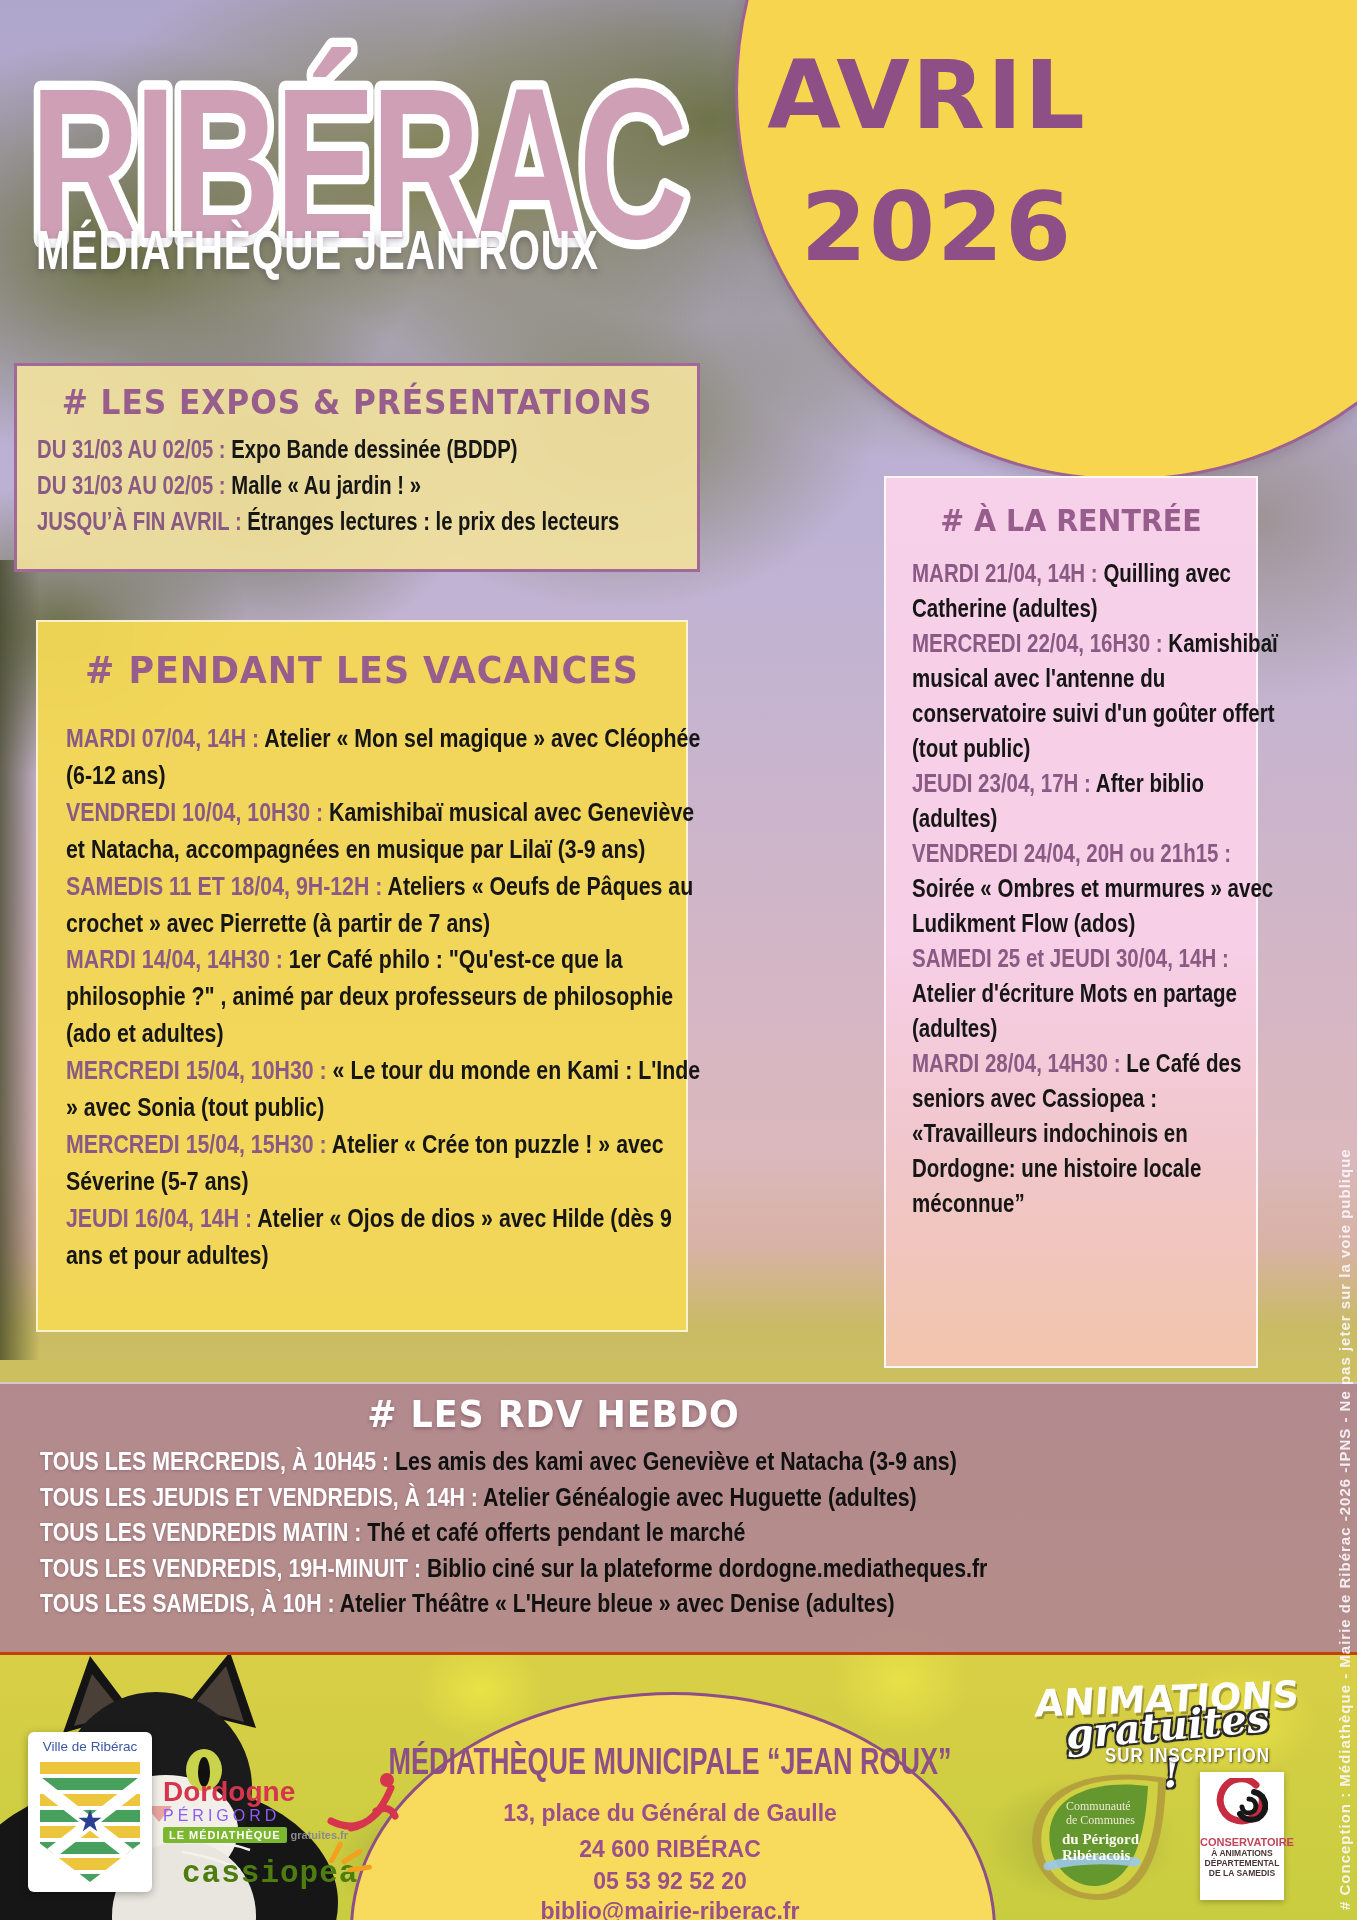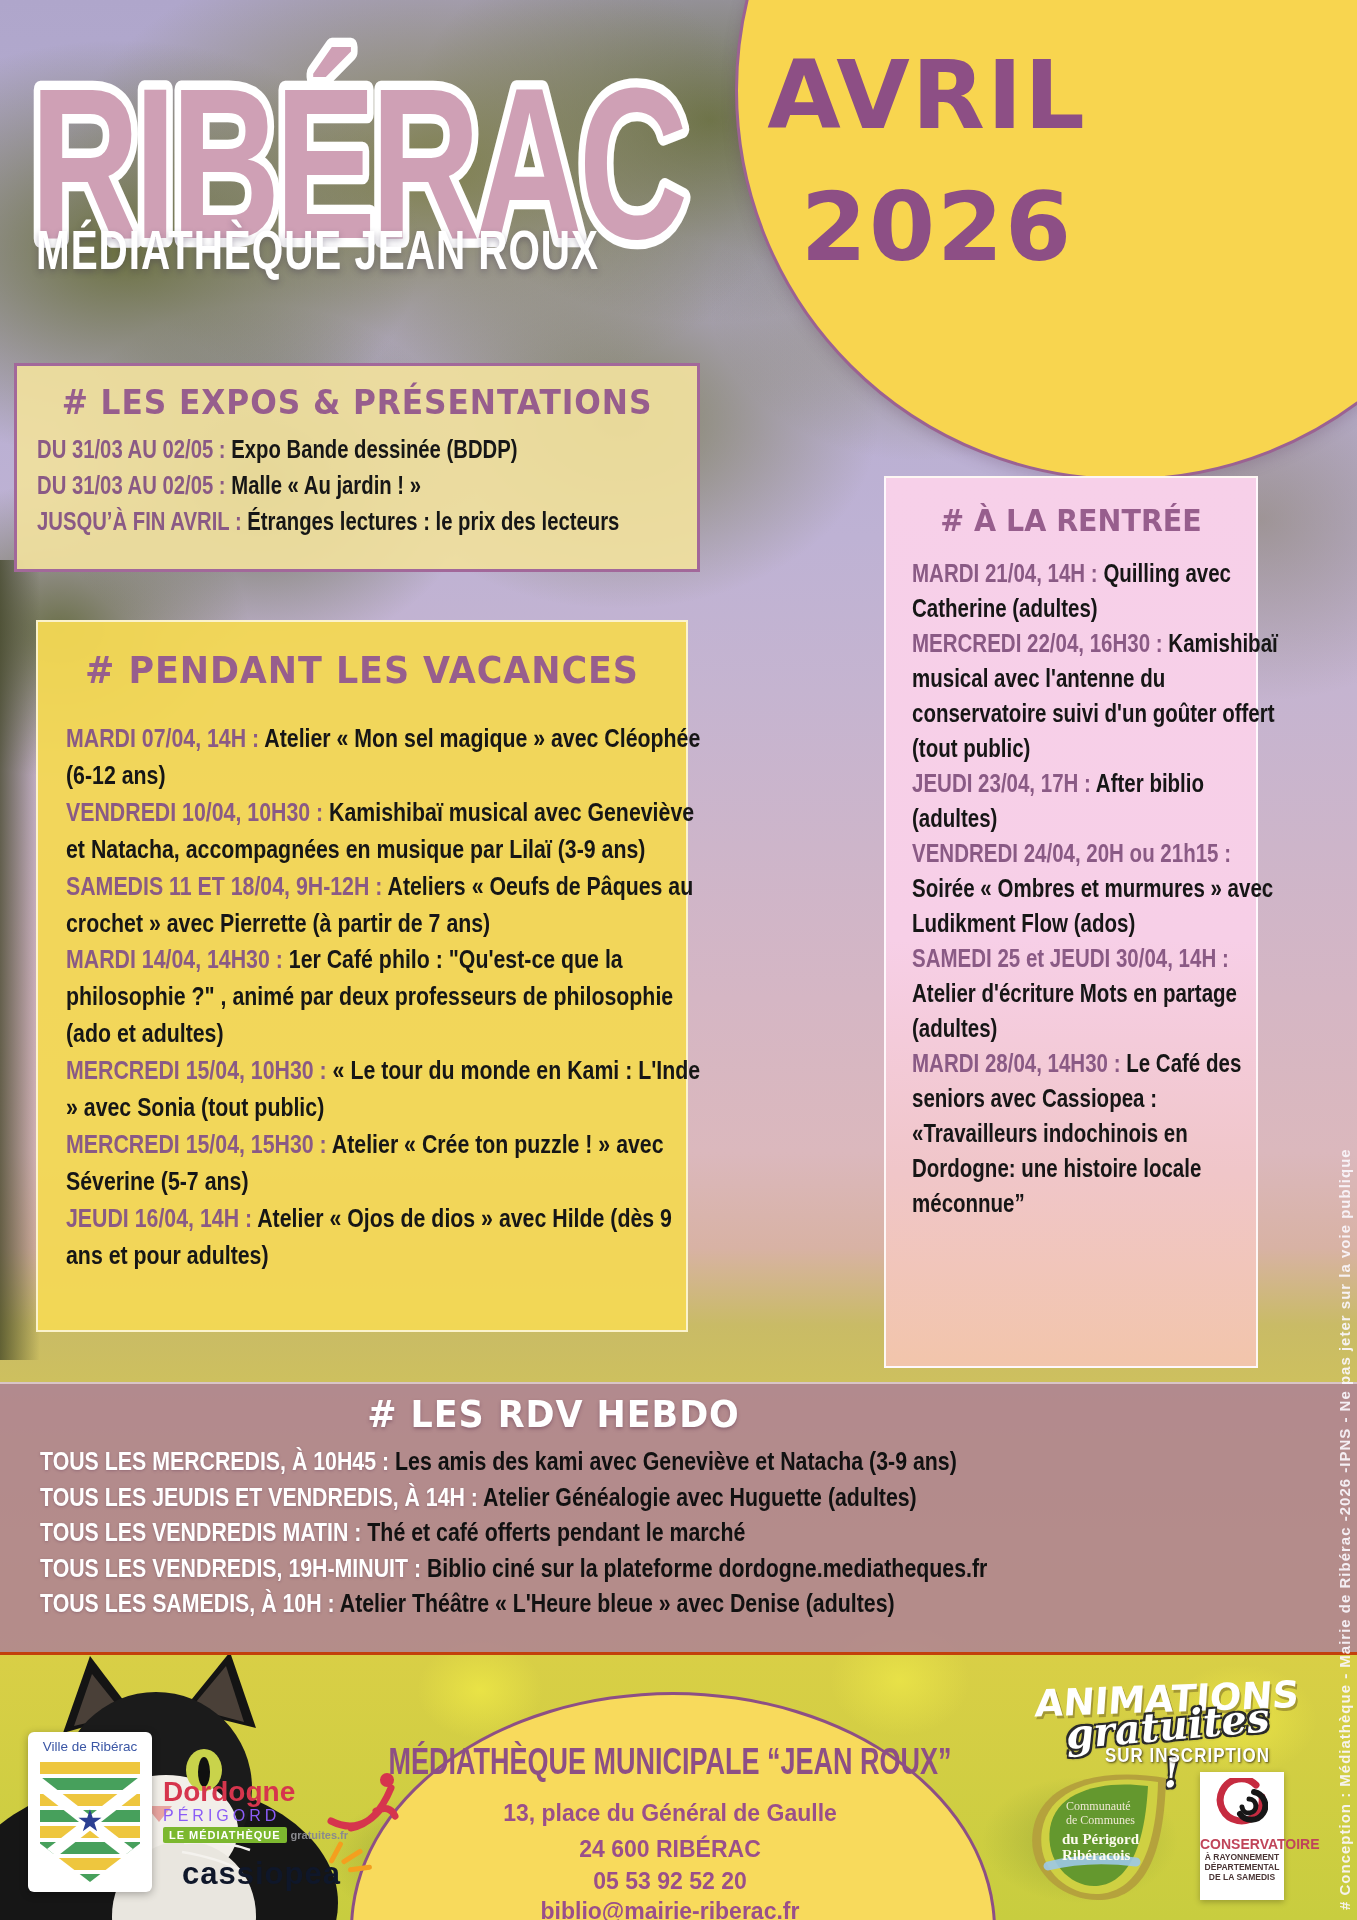--- a/index.html
+++ b/index.html
@@ -115,31 +115,31 @@
   .crest .b2{transform:rotate(-38deg);}
   .crest .star{position:absolute;left:0;top:34%;width:100%;text-align:center;
     color:#2b3f92;font-size:30px;}
   .dorlogo{left:163px;top:1778px;width:200px;height:78px;}
   .dor1{font-size:28px;font-weight:bold;color:#d6354d;line-height:1;}
   .dor2{font-size:16px;color:#8b5cf6;letter-spacing:4px;line-height:1.2;}
   .dorbar{display:inline-block;background:#7cb82f;color:#fff;font-size:11px;font-weight:bold;
     padding:2px 6px;letter-spacing:1px;border-radius:2px;}
   .dorfr{display:inline-block;color:#8a8a8e;font-size:11px;font-weight:bold;margin-left:4px;}
   .figure-svg{position:absolute;left:158px;top:-12px;width:80px;height:80px;}
-  .cassio{left:182px;top:1856px;width:200px;height:44px;color:#0f172a;font-weight:bold;
-    font-size:31px;letter-spacing:1px;}
+  .cassio{left:182px;top:1856px;width:200px;height:44px;color:#4d7c0f;font-weight:bold;
+    font-size:31px;letter-spacing:1px;font-family:Liberation Mono, monospace;}
   .ray{position:absolute;width:24px;height:5px;background:#f49f1e;border-radius:3px;}
   .r1{left:142px;top:-6px;transform:rotate(-62deg);}
   .r2{left:158px;top:-2px;transform:rotate(-32deg);}
   .r3{left:166px;top:10px;transform:rotate(-8deg);}
 
   .cdc-svg{left:1008px;top:1770px;width:165px;height:132px;}
   .cons{left:1200px;top:1772px;width:84px;height:128px;background:#fff;
     box-shadow:0 2px 6px rgba(0,0,0,.25);text-align:center;}
-  .cons .ct1{color:#c0455a;font-size:14px;font-weight:bold;margin-top:2px;}
+  .cons .ct1{color:#c0455a;font-size:11px;font-weight:bold;margin-top:2px;}
   .cons .ct2{color:#4a3535;font-size:8.5px;font-weight:bold;}
   .cons-svg{margin-top:6px;width:52px;height:52px;}
 
   
   .sidenote{right:4px;top:790px;height:1120px;writing-mode:vertical-rl;
     transform:rotate(180deg);color:rgba(250,246,252,.92);font-size:15px;
     letter-spacing:1px;font-weight:bold;}
 
   .cat-svg{left:-12px;top:1638px;width:370px;height:290px;}
   .z1{z-index:1}.z2{z-index:2}.z3{z-index:3}.z5{z-index:5}
@@ -273,18 +273,18 @@
   <text x="54" y="90" font-size="15" font-weight="bold" fill="#fdfbef" font-family="Liberation Serif, serif">Ribéracois</text>
 </svg>
 
 <div class="abs cons z12">
   <svg class="cons-svg" viewBox="0 0 52 52">
     <path d="M40 7 A 21 21 0 1 0 46 19" stroke="#c62b40" stroke-width="7" fill="none" stroke-linecap="round"></path>
     <path d="M38 14 A 14 14 0 1 1 24 36" stroke="#171717" stroke-width="6" fill="none" stroke-linecap="round"></path>
     <path d="M33 21 A 7 7 0 1 1 26 29" stroke="#171717" stroke-width="5" fill="none" stroke-linecap="round"></path>
   </svg>
   <div class="ct1">CONSERVATOIRE</div>
-  <div class="ct2">À RAYONNEMENT</div>
+  <div class="ct2">À ANIMATIONS</div>
   <div class="ct2">DÉPARTEMENTAL</div>
   <div class="ct2">DE LA SAMEDIS</div>
 </div>
 
 <div class="abs sidenote z12"># Conception : Médiathèque - Mairie de Ribérac -2026 -IPNS - Ne pas jeter sur la voie publique</div>
 
 </body></html>

